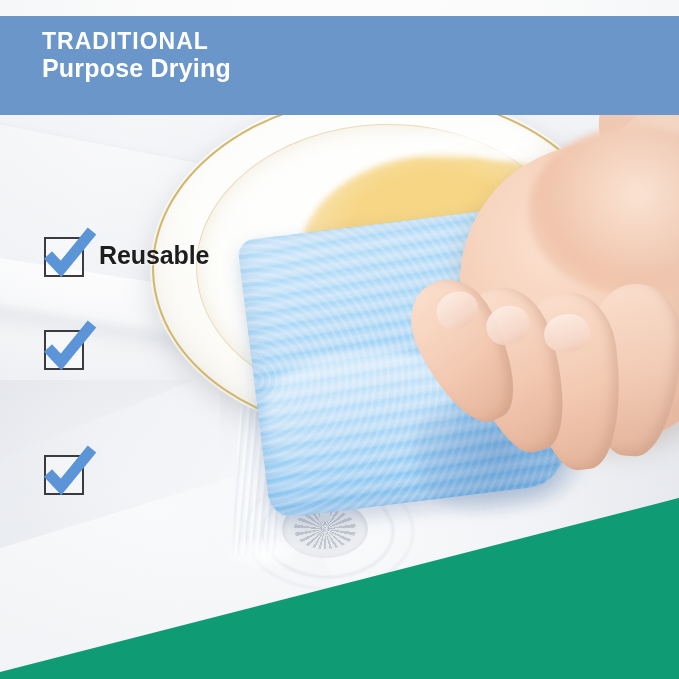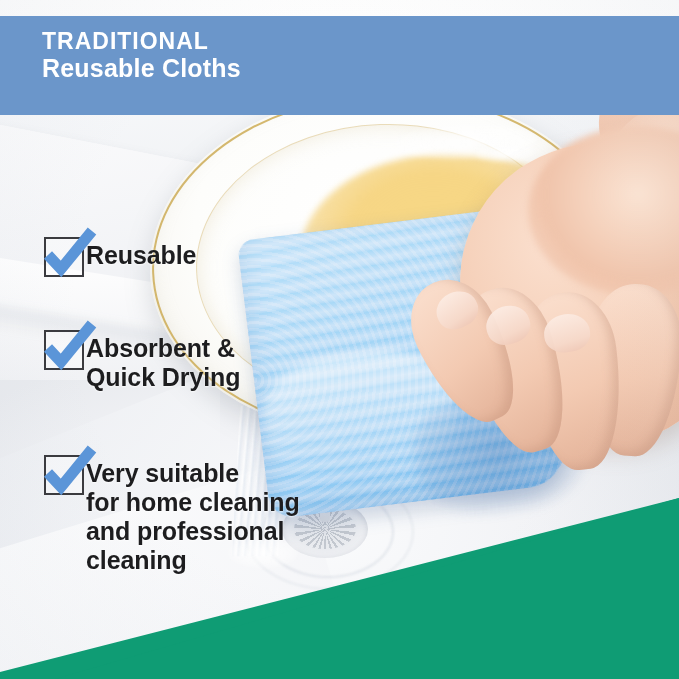--- a/index.html
+++ b/index.html
@@ -382,21 +382,21 @@
   .feature-list {
     position: absolute;
     left: 0; top: 0;
     width: 340px;
     z-index: 5;
   }
   .feature-item {
     position: absolute;
     display: flex;
     align-items: flex-start;
-    gap: 2px;
+    gap: 15px;
   }
   .feature-item.fi-1 { left: 44px; top: 237px; }
   .feature-item.fi-2 { left: 44px; top: 330px; }
   .feature-item.fi-3 { left: 44px; top: 455px; }
 
   .checkbox {
     position: relative;
     flex: 0 0 auto;
     width: 40px;
     height: 40px;
@@ -496,55 +496,49 @@
       <div class="nail n2"></div>
       <div class="nail n1"></div>
     </div>
 
     <div class="photo-vignette"></div>
   </div>
 
   <div class="header-banner">
     <div class="header-text-wrap">
       <div class="head-line-1">TRADITIONAL</div>
-      <div class="head-line-3">Reusable Cloths</div>
+      <div class="head-line-3">Purpose Drying</div>
     </div>
   </div>
 
   <div class="feature-list">
 
     <div class="feature-item fi-1">
       <span class="checkbox">
         <svg viewBox="0 0 56 52">
           <path d="M6 26 L19 40 L50 2" fill="none" stroke="#5b95d8" stroke-width="11" stroke-linecap="butt" stroke-linejoin="miter"></path>
         </svg>
       </span>
       <span class="feature-label">Reusable</span>
     </div>
 
     <div class="feature-item fi-2">
       <span class="checkbox">
         <svg viewBox="0 0 56 52">
           <path d="M6 26 L19 40 L50 2" fill="none" stroke="#5b95d8" stroke-width="11" stroke-linecap="butt" stroke-linejoin="miter"></path>
         </svg>
       </span>
-      <span class="feature-label">Absorbent &amp;
-Quick Drying</span>
     </div>
 
     <div class="feature-item fi-3">
       <span class="checkbox">
         <svg viewBox="0 0 56 52">
           <path d="M6 26 L19 40 L50 2" fill="none" stroke="#5b95d8" stroke-width="11" stroke-linecap="butt" stroke-linejoin="miter"></path>
         </svg>
       </span>
-      <span class="feature-label">Very suitable
-for home cleaning
-and professional
-cleaning</span>
     </div>
   </div>
 
   <div class="brand-wedge">
     <svg width="679" height="679" viewBox="0 0 679 679">
       <path d="M679 498 L679 679 L0 679 L0 672 Z" fill="#0f9c74"></path>
       <path d="M679 498 L679 679 L55 679 Z" fill="#0f9c74"></path>
     </svg>
   </div>
 

